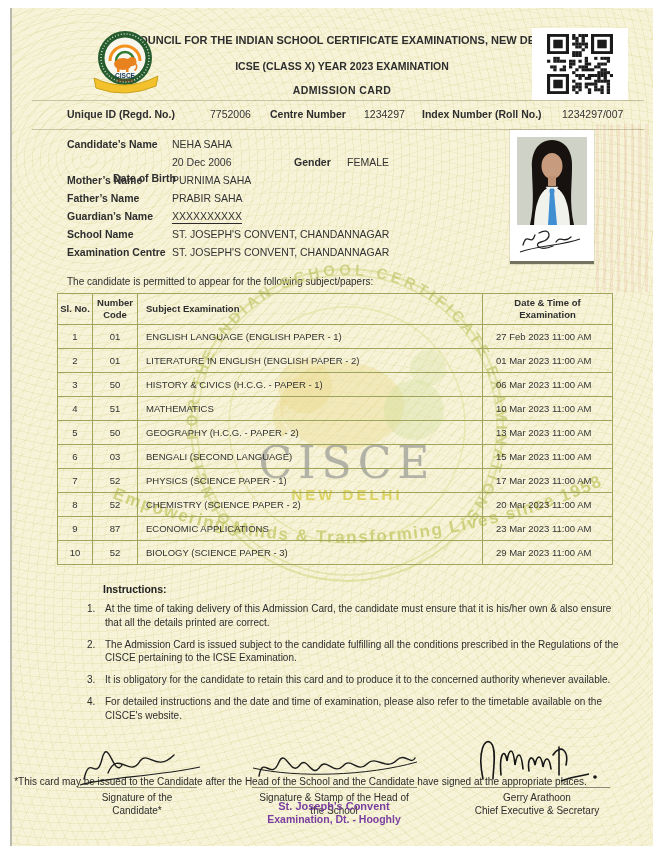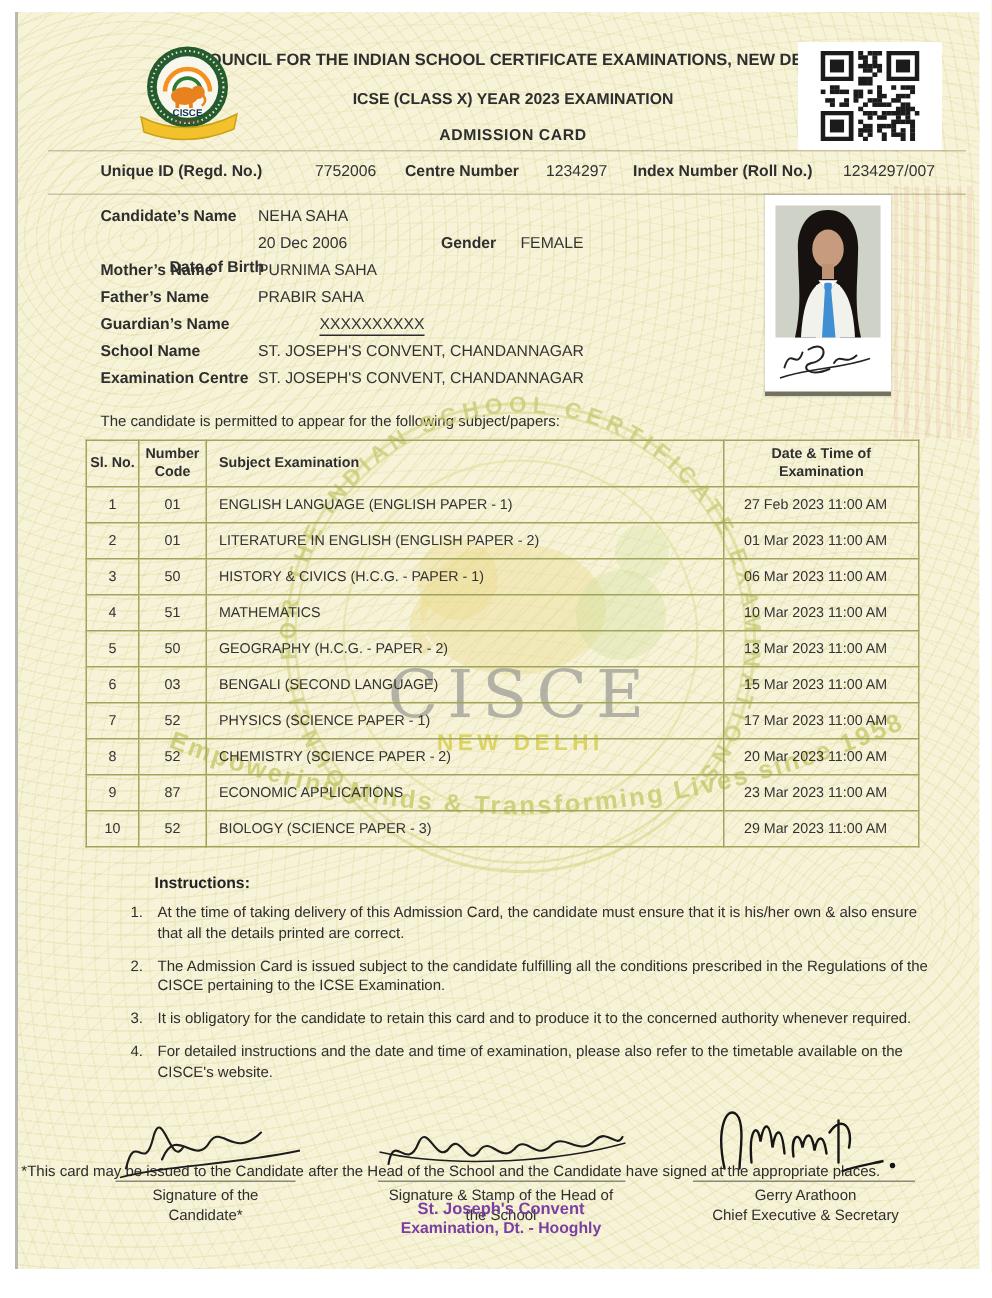--- a/index.html
+++ b/index.html
@@ -256,21 +256,21 @@
     <span class="fld-label" style="top:148px;left:282px;">Gender</span>
     <span class="fld-value" style="top:148px;left:335px;">FEMALE</span>
 
     <span class="fld-label" style="top:166px;">Mother’s Name</span>
     <span class="fld-value" style="top:166px;">PURNIMA SAHA</span>
 
     <span class="fld-label" style="top:184px;">Father’s Name</span>
     <span class="fld-value" style="top:184px;">PRABIR SAHA</span>
 
     <span class="fld-label" style="top:202px;">Guardian’s Name</span>
-    <span class="fld-value guardian-val" style="top:202px;margin-left:41px;">XXXXXXXXXX</span>
+    <span class="fld-value guardian-val" style="top:202px;">XXXXXXXXXX</span>
 
     <span class="fld-label" style="top:220px;">School Name</span>
     <span class="fld-value" style="top:220px;">ST. JOSEPH'S CONVENT, CHANDANNAGAR</span>
 
     <span class="fld-label" style="top:238px;">Examination Centre</span>
     <span class="fld-value" style="top:238px;">ST. JOSEPH'S CONVENT, CHANDANNAGAR</span>
   </div>
 
   <div class="abs micro-pattern"></div>
   <div class="abs photo-frame" style="z-index:2;">
@@ -374,21 +374,21 @@
     <div class="instr-item">
       <span class="instr-num">1.</span>
       <span>At the time of taking delivery of this Admission Card, the candidate must ensure that it is his/her own &amp; also ensure that all the details printed are correct.</span>
     </div>
     <div class="instr-item">
       <span class="instr-num">2.</span>
       <span>The Admission Card is issued subject to the candidate fulfilling all the conditions prescribed in the Regulations of the CISCE pertaining to the ICSE Examination.</span>
     </div>
     <div class="instr-item">
       <span class="instr-num">3.</span>
-      <span>It is obligatory for the candidate to retain this card and to produce it to the concerned authority whenever required.</span>
+      <span>It is obligatory for the candidate to retain this card and to produce it to the concerned authority whenever available.</span>
     </div>
     <div class="instr-item">
       <span class="instr-num">4.</span>
       <span>For detailed instructions and the date and time of examination, please also refer to the timetable available on the CISCE's website.</span>
     </div>
   </div>
 
   <svg class="sig-svg" style="left:62px;top:733px;" width="135" height="48" viewBox="0 0 135 48">
     <path d="M10,38 C16,12 22,42 28,18 S40,38 48,24 M34,32 C44,8 56,38 66,20 C74,9 82,32 100,14" stroke="#1c1c1c" stroke-width="1.4" fill="none" stroke-linecap="round"></path>
     <path d="M6,44 C34,36 78,36 126,26" stroke="#1c1c1c" stroke-width="1.2" fill="none"></path>

